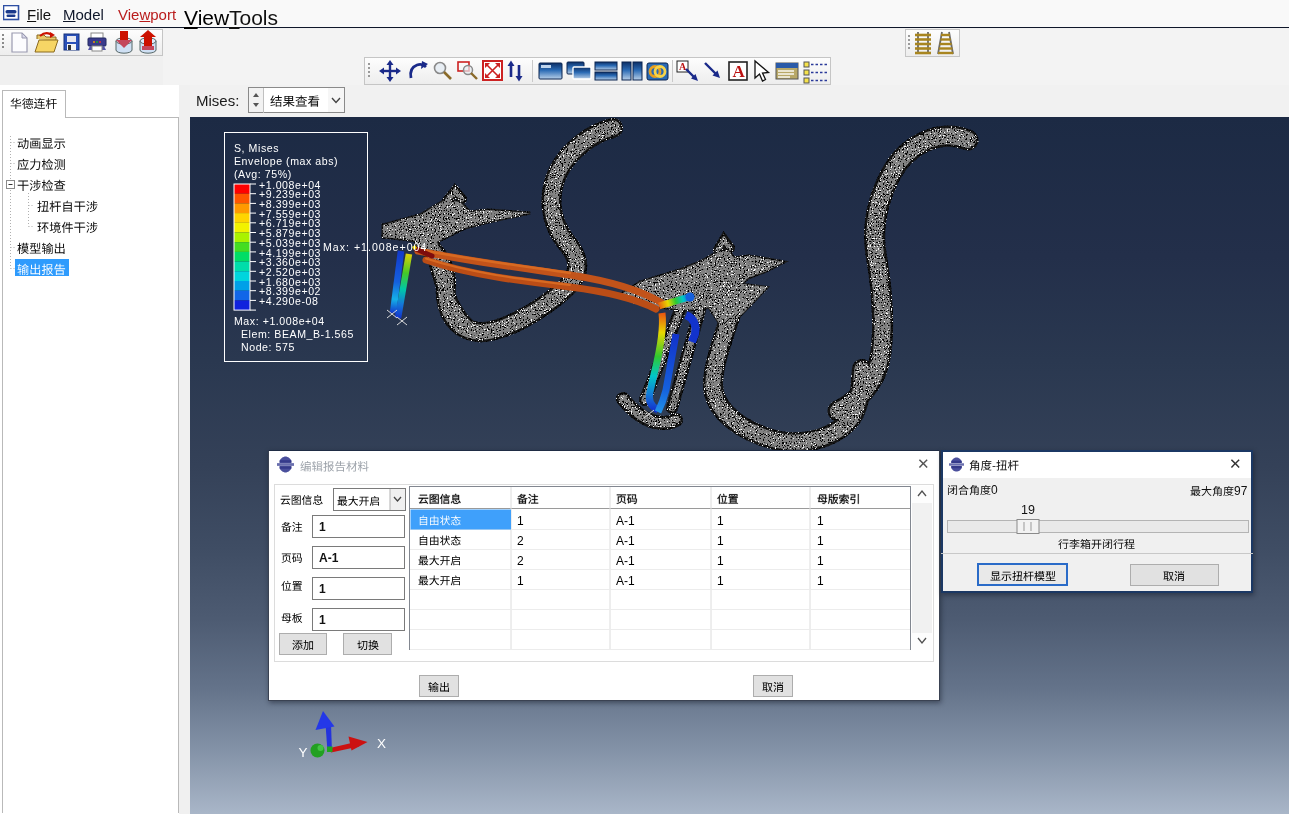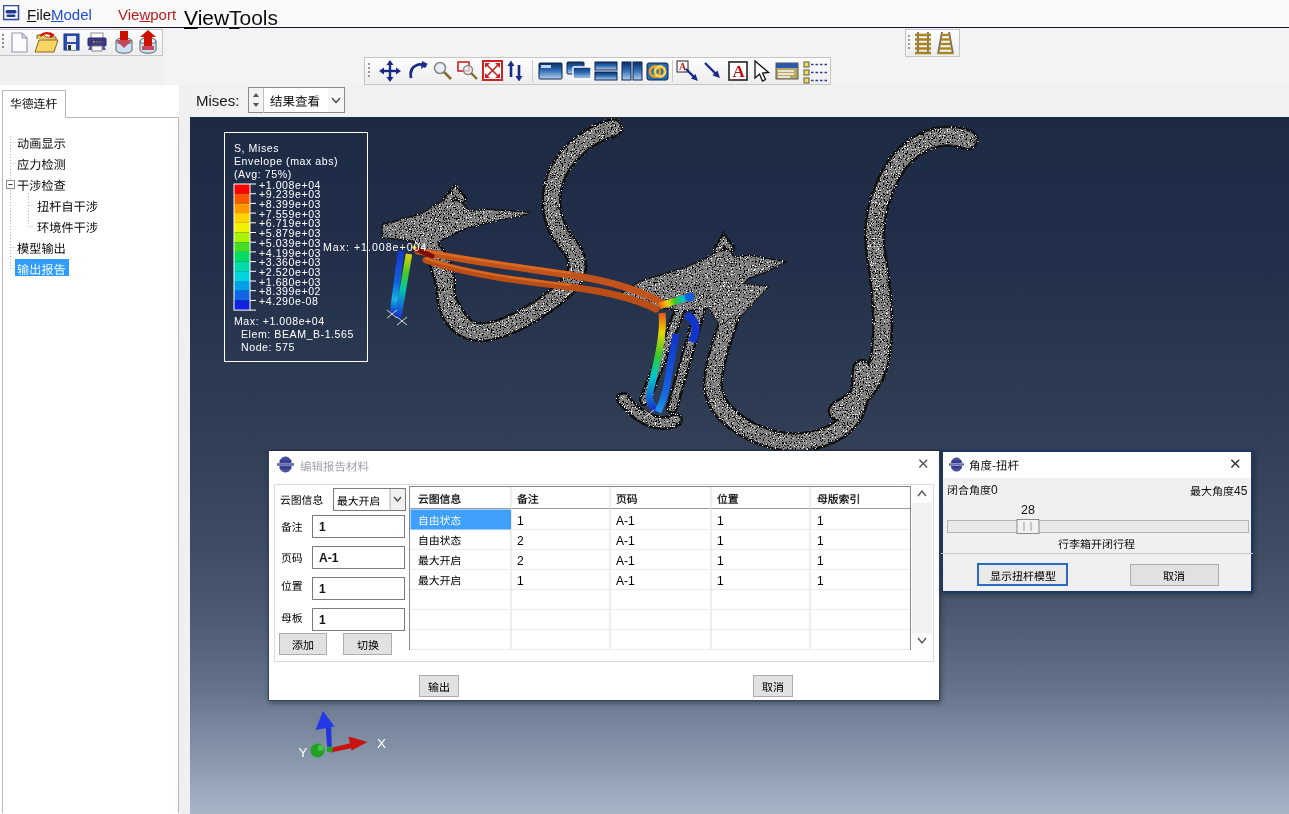--- a/index.html
+++ b/index.html
@@ -6,21 +6,21 @@
 .ab{position:absolute}
 </style></head><body>
 
 <div class="ab" style="left:0;top:0;width:1289px;height:28px;background:#f9f9f9;border-bottom:1px solid #0f172a">
 <svg class="ab" style="left:3px;top:5px" width="17" height="17" viewBox="0 0 17 17">
 <rect x="0.5" y="0.5" width="15" height="14" fill="#fff" stroke="#2e4fa3" stroke-width="1.6"></rect>
 <rect x="2.5" y="5" width="11" height="3.4" rx="1.6" fill="#1b3a8c"></rect>
 <rect x="3.5" y="9.5" width="9" height="2.4" rx="1.2" fill="#1b3a8c"></rect>
 </svg>
 <div class="ab" style="left:27px;top:6px;font-size:15px;color:#111"><span style="text-decoration:underline">F</span>ile</div>
-<div class="ab" style="left:51px;top:6px;font-size:15px;color:#1d4ed8"><span style="text-decoration:underline">M</span>odel</div>
+<div class="ab" style="left:63px;top:6px;font-size:15px;color:#0f172a"><span style="text-decoration:underline">M</span>odel</div>
 <div class="ab" style="left:118px;top:6px;font-size:15px;color:#b91c1c">Vie<span style="text-decoration:underline">w</span>port</div>
 <div class="ab" style="left:184px;top:6px;font-size:21px;color:#000000"><span style="text-decoration:underline">V</span>iew</div>
 <div class="ab" style="left:229px;top:6px;font-size:21px;color:#111"><span style="text-decoration:underline">T</span>ools</div>
 </div>
 <div class="ab" style="left:163px;top:29px;width:1126px;height:56px;background:#f3f3f3"></div>
 <div class="ab" style="left:0;top:29px;width:163px;height:27px;background:linear-gradient(#fdfdfd,#ededed);border:1px solid #c5c5c5;border-left:none"></div>
 <svg class="ab" style="left:0;top:29px" width="165" height="27" viewBox="0 0 165 27">
 <g fill="#8a8a8a">
       <rect x="2" y="5" width="2" height="2"></rect>
       <rect x="2" y="9" width="2" height="2"></rect>
@@ -680,22 +680,22 @@
   </svg>
 <div class="ab" style="left:991px;top:483px;font-size:12px;color:#111">0</div>
 <svg style="position:absolute;left:1189px;top:483.8px" width="48" height="15" viewBox="0 0 48 15">
     <g transform="translate(1 11.2) scale(0.011 -0.011)" fill="#111">
       <path transform="translate(0 0)" d="M248 635L753 635L753 564L248 564ZM248 755L753 755L753 685L248 685ZM176 808L176 511L828 511L828 808ZM396 392L396 325L214 325L214 392ZM47 43L54 -24L396 17L396 -80L468 -80L468 26L522 33L522 94L468 88L468 392L949 392L949 455L49 455L49 392L145 392L145 52ZM507 330L507 268L567 268L547 262C577 189 618 124 671 70C616 29 554 -2 491 -22C504 -35 522 -61 529 -77C596 -53 662 -19 720 26C776 -20 843 -55 919 -77C929 -59 948 -32 964 -18C891 0 826 31 771 71C837 135 889 215 920 314L877 333L863 330ZM613 268L832 268C806 209 767 157 721 113C675 157 639 209 613 268ZM396 269L396 198L214 198L214 269ZM396 142L396 80L214 59L214 142Z"></path>
       <path transform="translate(1000.0 0)" d="M461 839C460 760 461 659 446 553L62 553L62 476L433 476C393 286 293 92 43 -16C64 -32 88 -59 100 -78C344 34 452 226 501 419C579 191 708 14 902 -78C915 -56 939 -25 958 -8C764 73 633 255 563 476L942 476L942 553L526 553C540 658 541 758 542 839Z"></path>
       <path transform="translate(2000.0 0)" d="M266 540L486 540L486 414L266 414ZM266 608L263 608C293 641 321 676 346 710L628 710C605 675 576 638 547 608ZM799 540L799 414L562 414L562 540ZM337 843C287 742 191 620 56 529C74 518 99 492 112 474C140 494 166 515 190 537L190 358C190 234 177 77 66 -34C82 -44 111 -73 123 -88C190 -22 227 64 246 151L486 151L486 -58L562 -58L562 151L799 151L799 18C799 2 793 -3 776 -3C759 -4 698 -5 636 -2C646 -23 659 -56 663 -77C745 -77 800 -76 833 -63C865 -51 875 -28 875 17L875 608L635 608C673 650 711 698 736 742L685 778L673 774L389 774L420 827ZM266 348L486 348L486 218L258 218C264 263 266 308 266 348ZM799 348L799 218L562 218L562 348Z"></path>
       <path transform="translate(3000.0 0)" d="M386 644L386 557L225 557L225 495L386 495L386 329L775 329L775 495L937 495L937 557L775 557L775 644L701 644L701 557L458 557L458 644ZM701 495L701 389L458 389L458 495ZM757 203C713 151 651 110 579 78C508 111 450 153 408 203ZM239 265L239 203L369 203L335 189C376 133 431 86 497 47C403 17 298 -1 192 -10C203 -27 217 -56 222 -74C347 -60 469 -35 576 7C675 -37 792 -65 918 -80C927 -61 946 -31 962 -15C852 -5 749 15 660 46C748 93 821 157 867 243L820 268L807 265ZM473 827C487 801 502 769 513 741L126 741L126 468C126 319 119 105 37 -46C56 -52 89 -68 104 -80C188 78 201 309 201 469L201 670L948 670L948 741L598 741C586 773 566 813 548 845Z"></path>
     </g>
   </svg>
-<div class="ab" style="left:1234px;top:484px;font-size:12px;color:#111">45</div>
-<div class="ab" style="left:1021px;top:503px;font-size:12.5px;color:#111">28</div>
+<div class="ab" style="left:1234px;top:484px;font-size:12px;color:#111">97</div>
+<div class="ab" style="left:1021px;top:503px;font-size:12.5px;color:#111">19</div>
 <svg class="ab" style="left:947px;top:519px" width="302" height="15" viewBox="0 0 302 15">
 <rect x="0.5" y="1.5" width="301" height="12" fill="#e9e9e9" stroke="#b4b4b4"></rect>
 <rect x="70" y="0.5" width="22" height="14" fill="#f2f2f2" stroke="#8a8a8a"></rect>
 <line x1="77" y1="3" x2="77" y2="12" stroke="#999"></line>
     <line x1="84" y1="3" x2="84" y2="12" stroke="#999"></line>
 </svg>
 <svg style="position:absolute;left:1057px;top:536.8px" width="81" height="15" viewBox="0 0 81 15">
     <g transform="translate(1 11.2) scale(0.011 -0.011)" fill="#111">
       <path transform="translate(0 0)" d="M435 780L435 708L927 708L927 780ZM267 841C216 768 119 679 35 622C48 608 69 579 79 562C169 626 272 724 339 811ZM391 504L391 432L728 432L728 17C728 1 721 -4 702 -5C684 -6 616 -6 545 -3C556 -25 567 -56 570 -77C668 -77 725 -77 759 -66C792 -53 804 -30 804 16L804 432L955 432L955 504ZM307 626C238 512 128 396 25 322C40 307 67 274 78 259C115 289 154 325 192 364L192 -83L266 -83L266 446C308 496 346 548 378 600Z"></path>
       <path transform="translate(1000.0 0)" d="M459 840L459 730L57 730L57 660L374 660C287 572 156 493 36 453C53 439 75 412 85 394C220 445 367 544 459 657L459 438L535 438L535 657C628 547 777 449 914 400C925 420 947 448 964 462C841 500 707 575 619 660L944 660L944 730L535 730L535 840ZM459 275L459 223L55 223L55 154L459 154L459 9C459 -4 455 -8 437 -9C419 -10 356 -10 289 -7C302 -27 317 -57 322 -77C405 -77 455 -76 489 -65C523 -53 534 -34 534 8L534 154L946 154L946 223L534 223L534 245C622 280 713 329 780 380L731 422L715 418L228 418L228 352L624 352C575 322 515 294 459 275Z"></path>

